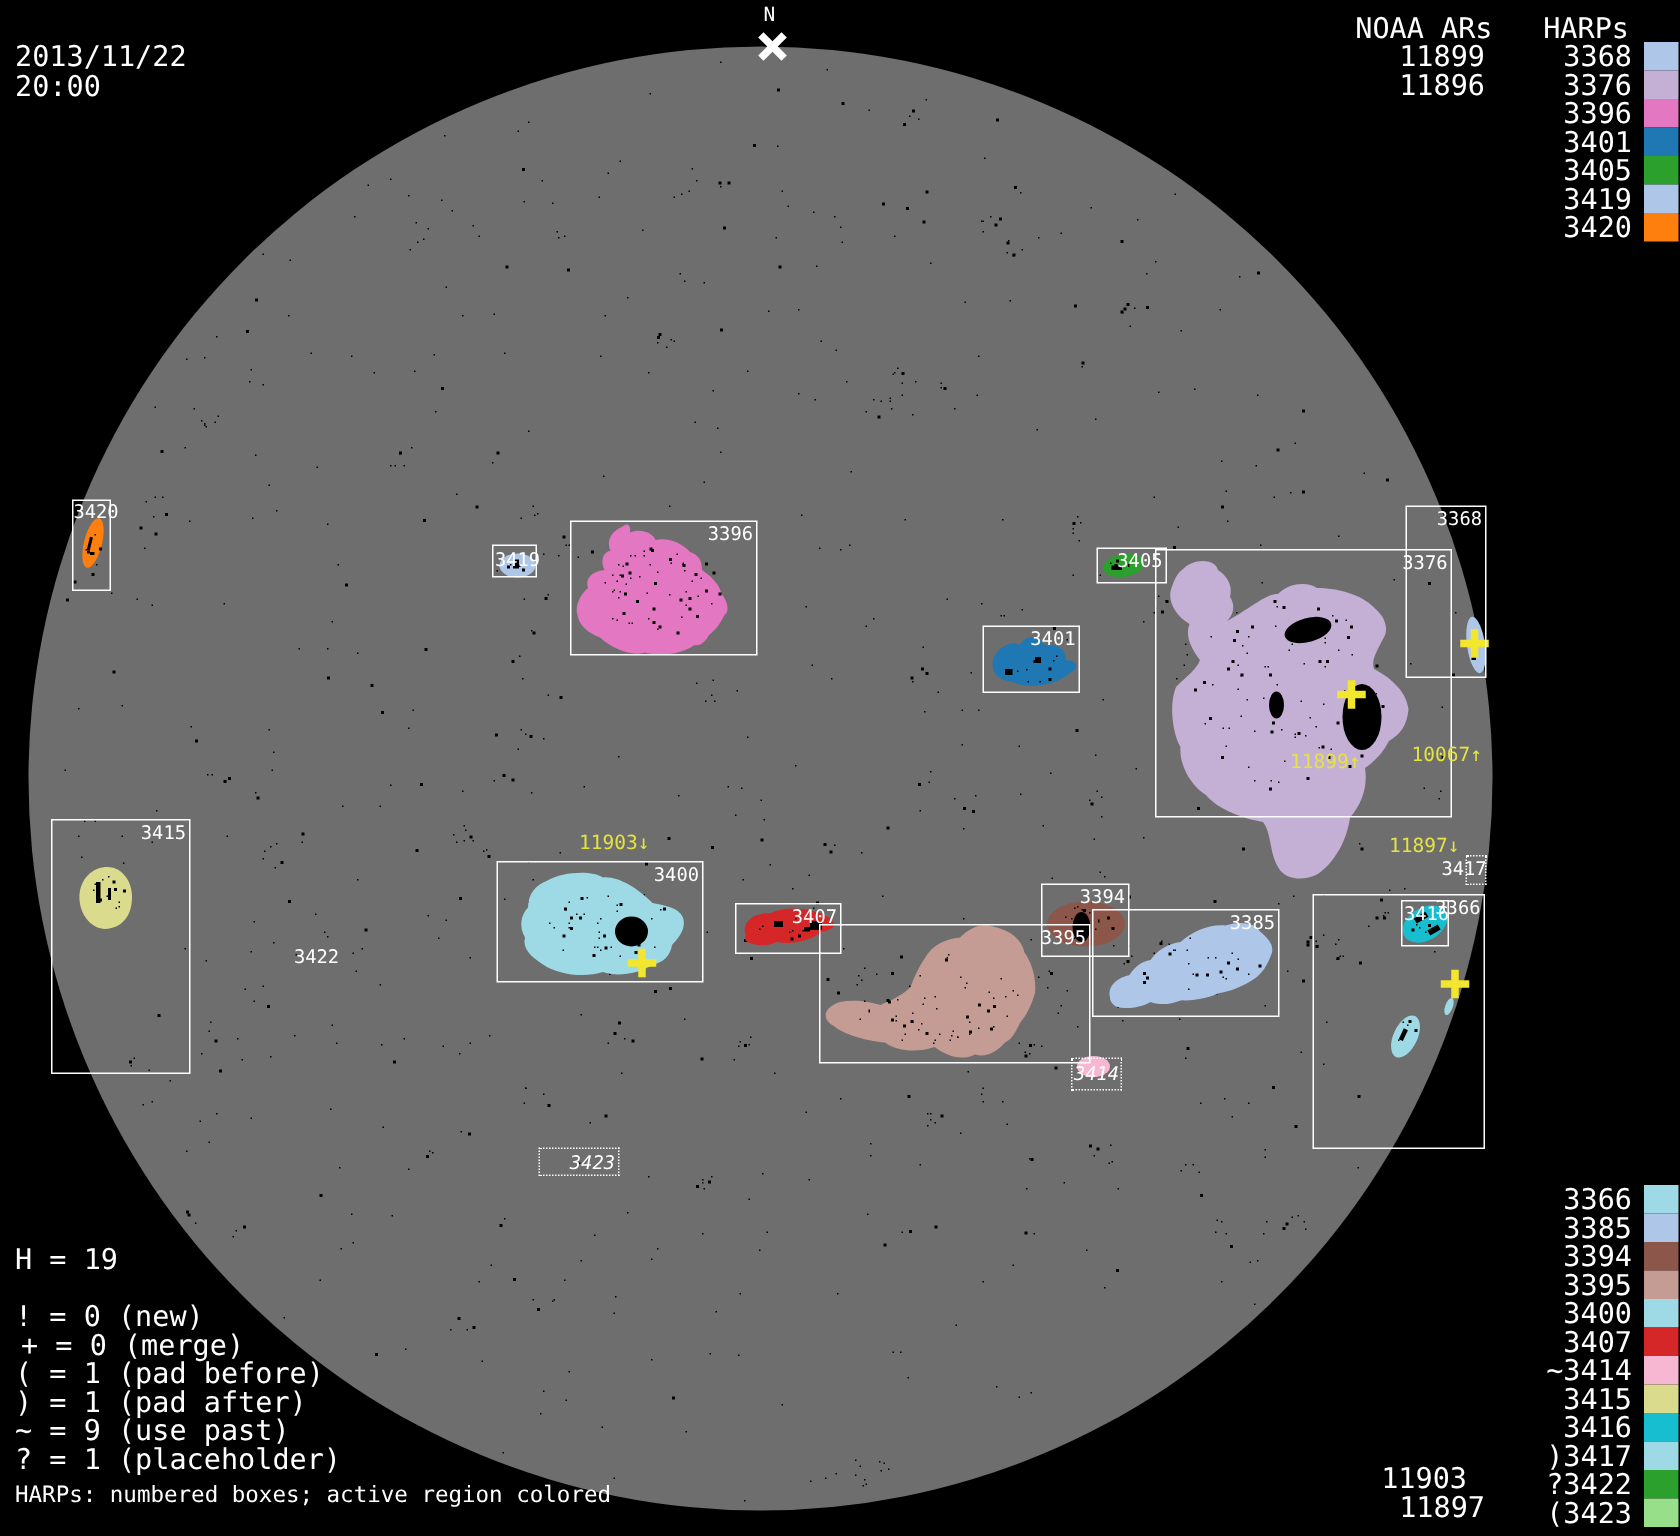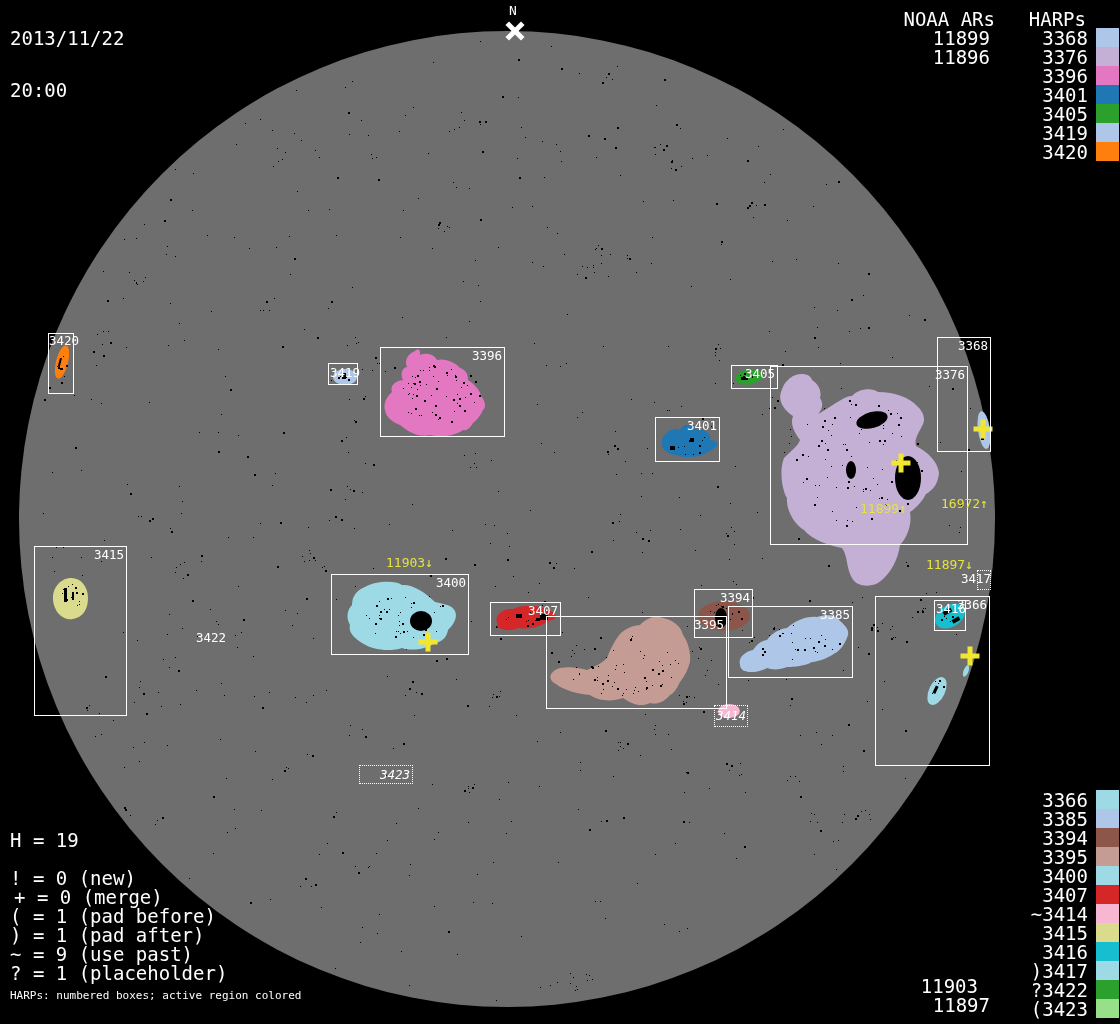--- a/index.html
+++ b/index.html
@@ -1,20 +1,20 @@
 <!DOCTYPE html>
 <html style="--background: #000000; --disk: #6e6e6e; --box_border: #ffffff; --text: #ffffff; --noaa_yellow: #e5e243; --cross_yellow: #f2e72e;"><head>
 <meta charset="utf-8">
 <style>
   html,body{margin:0;padding:0;background:#000;}
   #stage{position:relative;width:1120px;height:1024px;background:var(--background,#000);
          overflow:hidden;font-family:"DejaVu Sans Mono","Liberation Mono",monospace;}
   .txt{position:absolute;color:var(--text,#fff);font-size:19px;line-height:20px;white-space:pre;}
   .yellow{color:var(--noaa_yellow,#e5e243);}
-  .small{font-size:11px;line-height:12px;}
+  .small{font-size:15px;line-height:12px;}
   .disk{position:absolute;border-radius:50%;background:var(--disk,#6e6e6e);}
   svg.overlay{position:absolute;left:0;top:0;}
   .hbox{position:absolute;border:1.5px solid var(--box_border,#fff);box-sizing:border-box;}
   .hbox.dotted{border:1.5px dotted var(--box_border,#fff);font-style:italic;}
   .hlabel{position:absolute;color:#fff;font-size:12.5px;line-height:13px;white-space:pre;}
   .hlabel.tr{top:1px;right:2px;}
   .hlabel.tl{top:0px;left:0px;}
   .freelabel{position:absolute;color:#fff;font-size:12.5px;line-height:13px;white-space:pre;}
   .noaalabel{position:absolute;color:var(--noaa_yellow,#e5e243);font-size:13px;line-height:13px;white-space:pre;}
   .legrow{position:absolute;color:#fff;font-size:19px;line-height:19px;white-space:pre;text-align:right;}
@@ -1383,26 +1383,26 @@
     <span class="hlabel" style="left:1px;top:3px;">3414</span>
     </div>
   <div class="hbox dotted" style="left:359px;top:765px;width:54px;height:19px;">
     <span class="hlabel" style="right:2px;top:2px;">3423</span>
     </div>
   <div class="hbox dotted" style="left:977px;top:570px;width:14px;height:20px;"></div>
   <div class="freelabel" style="left:961px;top:572px;">3417</div>
   <div class="freelabel" style="left:196px;top:631px;">3422</div>
 
   <div class="noaalabel" style="left:860px;top:502px;">11899↑</div>
-  <div class="noaalabel" style="left:941px;top:497px;">16972↑</div>
+  <div class="noaalabel" style="left:941px;top:497px;">10067↑</div>
   <div class="noaalabel" style="left:386px;top:556px;">11903↓</div>
   <div class="noaalabel" style="left:926px;top:558px;">11897↓</div>
 
   <div class="txt" style="left:10px;top:28px;">2013/11/22</div>
-  <div class="txt" style="left:10px;top:48px;margin-top:32px;">20:00</div>
+  <div class="txt" style="left:10px;top:48px;">20:00</div>
   <div class="txt" style="left:509px;top:4px;font-size:13px;line-height:13px;">N</div>
 
   <div class="legrow yellow" style="right:125px;top:10px;">NOAA ARs</div>
   <div class="legrow" style="right:34px;top:10px;">HARPs</div>
   <div class="legrow yellow" style="right:130px;top:29px;">11899</div>
   <div class="legrow yellow" style="right:130px;top:48px;">11896</div>
   <div class="legrow" style="right:32px;top:29px;">3368</div>
   <div class="legrow" style="right:32px;top:48px;">3376</div>
   <div class="legrow" style="right:32px;top:67px;">3396</div>
   <div class="legrow" style="right:32px;top:86px;">3401</div>

